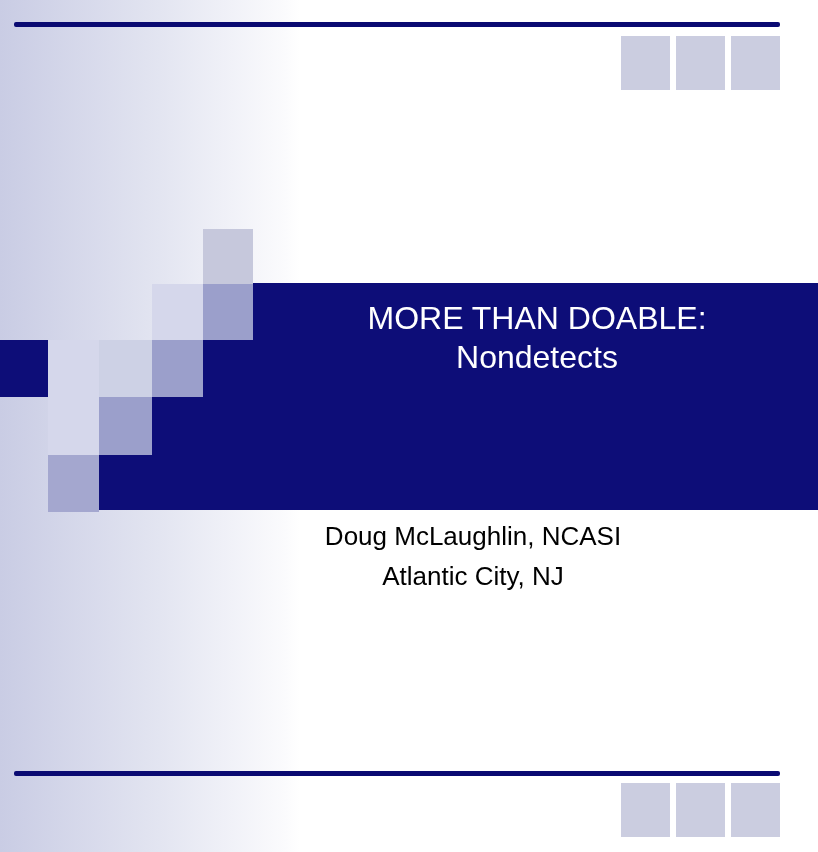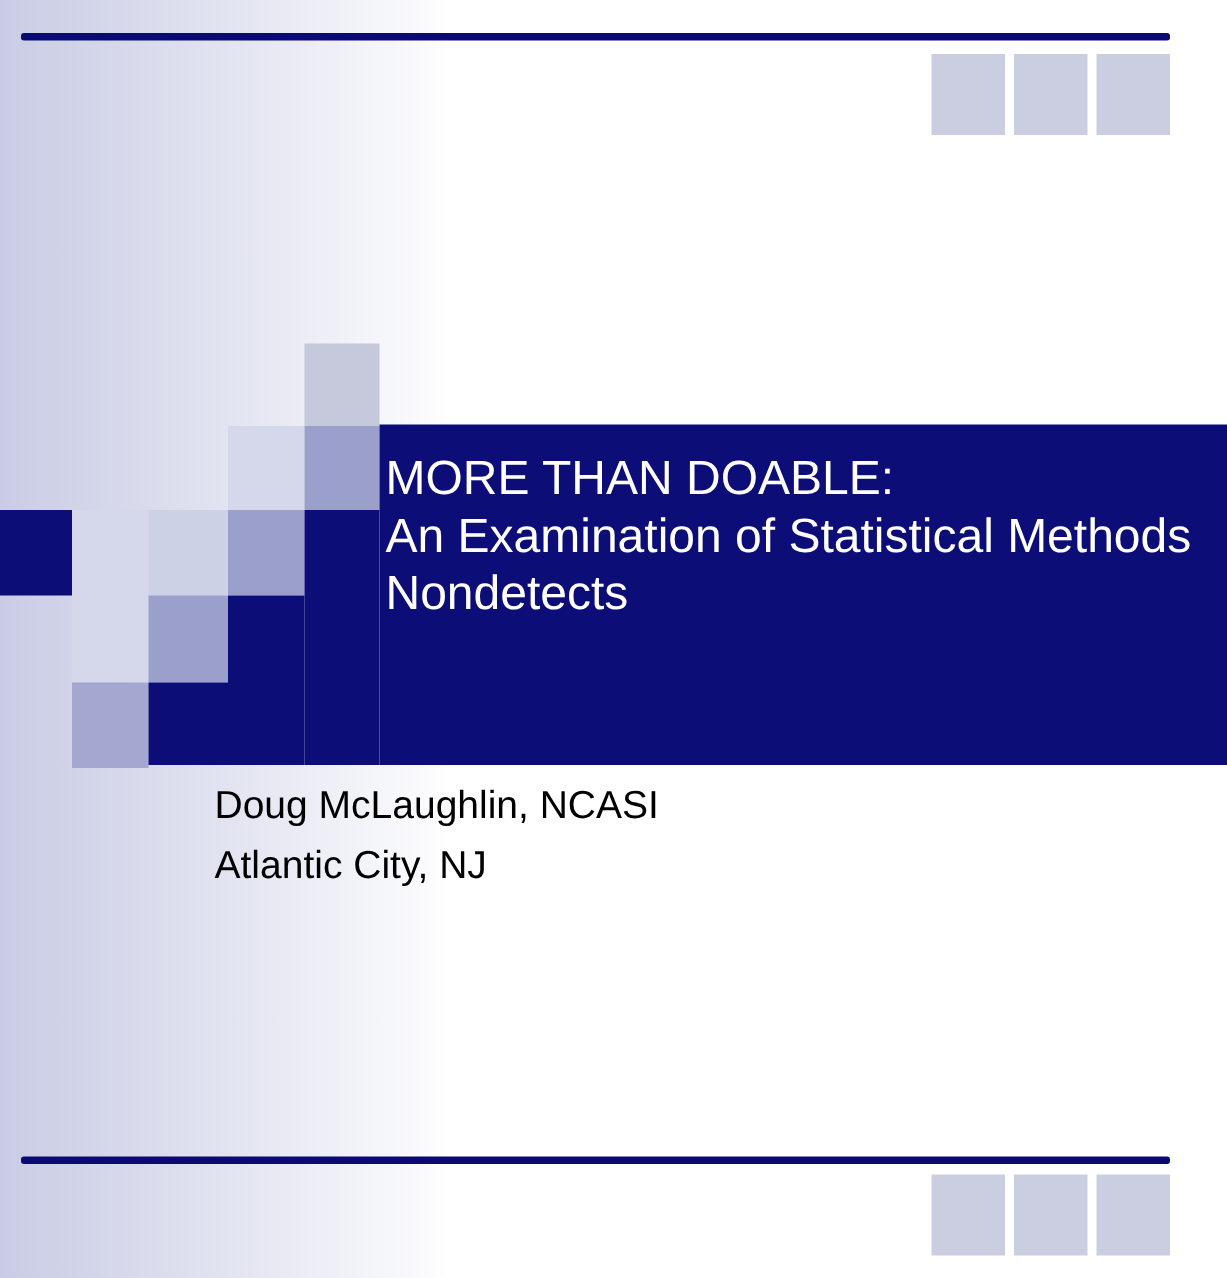--- a/index.html
+++ b/index.html
@@ -19,20 +19,21 @@
   body{
     font-family:"Liberation Sans", sans-serif;
     background:#ffffff;
   }
   .slide{
     position:relative;
     width:818px;
     height:852px;
     overflow:hidden;
     background:linear-gradient(90deg, var(--gradient-left) 0px, #e3e5f1 160px, #fbfbfd 285px, #ffffff 300px);
+    text-align:center;
   }
   .rule{
     position:absolute;
     left:14px;
     width:766px;
     height:5px;
     background:var(--rule);
     border-radius:2px;
   }
   .rule-top{top:22px;}
@@ -102,21 +103,20 @@
   <div class="sq sq-h"></div>
   <div class="sq sq-i"></div>
 
   <div class="title-box tb-main"></div>
   <div class="title-box tb-s1"></div>
   <div class="title-box tb-s2"></div>
   <div class="title-box tb-s3"></div>
 
   <div class="title-text">
     <div>MORE THAN DOABLE:</div>
-    <div>An Examination of Statistical Methods</div>
     <div>Nondetects</div>
   </div>
 
   <div class="subtitle-text">
     <div>Doug McLaughlin, NCASI</div>
     <div>Atlantic City, NJ</div>
   </div>
 
   <div class="rule rule-bottom"></div>
 

